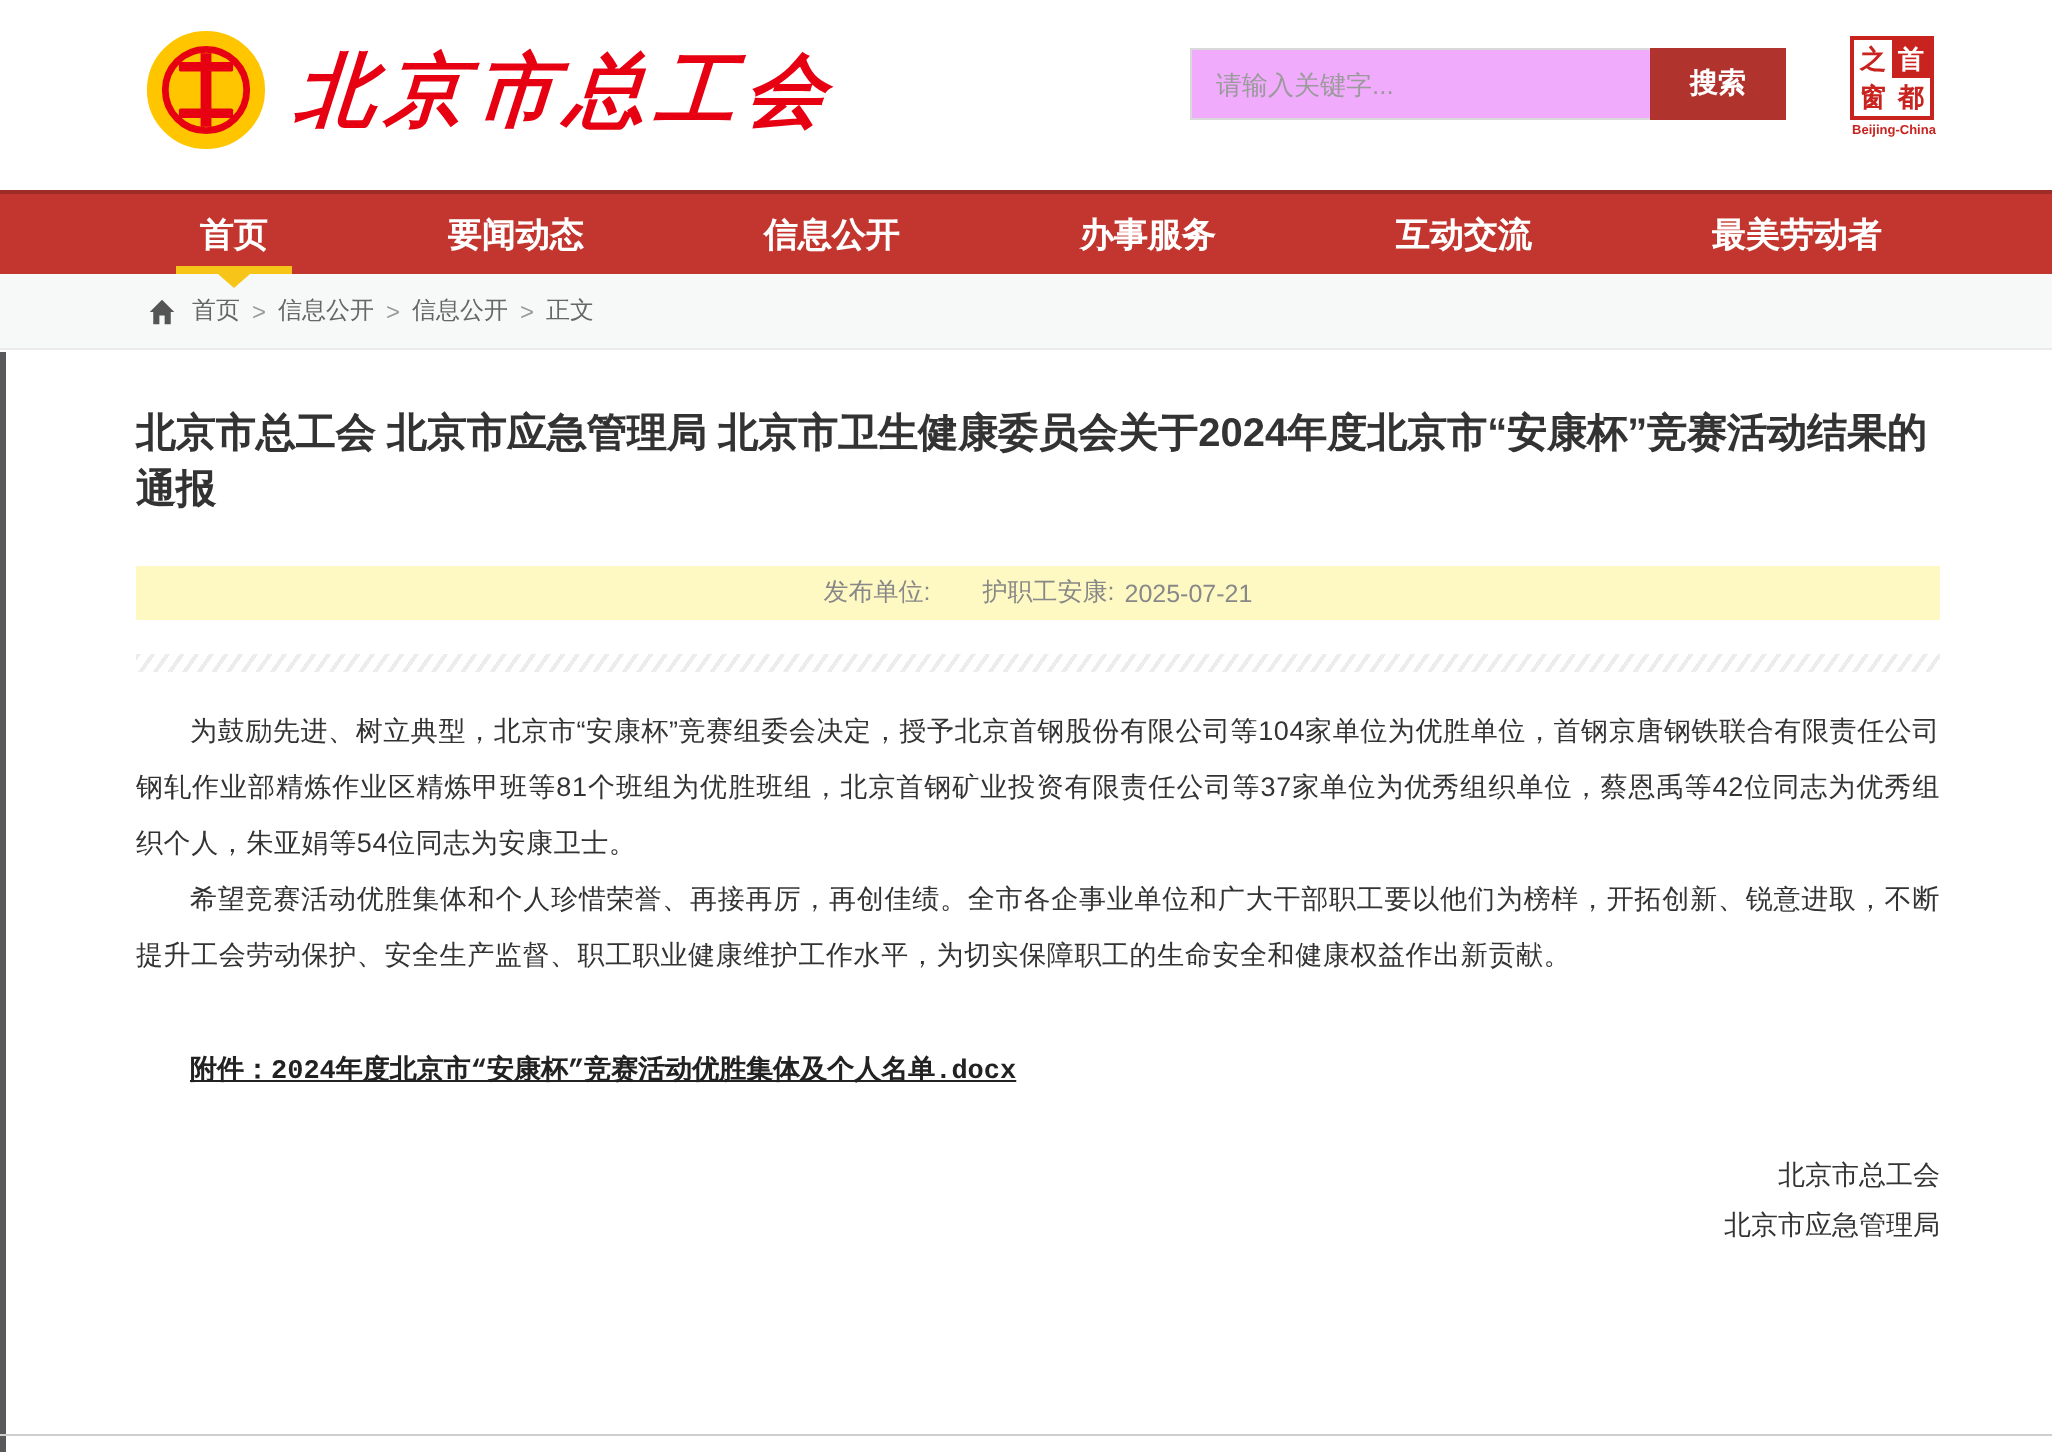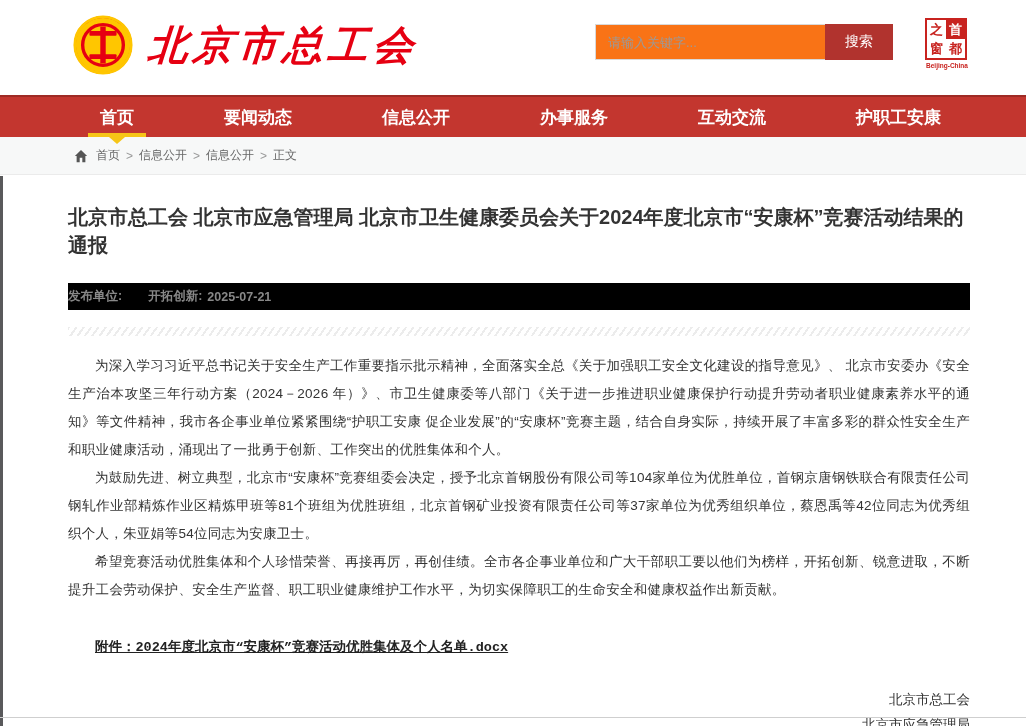--- a/index.html
+++ b/index.html
@@ -8,25 +8,25 @@
   .page { position:relative; width:1026px; height:726px; background:#fff; }
 
   
   .header { position:relative; height:95px; background:#fff; }
   .logo { position:absolute; left:72px; top:14px; display:flex; align-items:center; cursor:pointer; }
   .logo-emblem { width:62px; height:62px; }
   .logo-text { margin-left:14px; font-size:40px; font-weight:bold; font-style:italic;
                color:#e60012; letter-spacing:5px; transform:skewX(-4deg);
                font-family:"DejaVu Serif","Liberation Serif",serif; }
   .searchbar { position:absolute; left:595px; top:24px; display:flex; }
-  .search-input { width:230px; height:36px; background:#f97316; border:1px solid #d9d9d9;
+  .search-input { width:230px; height:36px; background:#f0abfc; border:1px solid #d9d9d9;
                   border-right:none; padding:0 12px; font-size:13px; color:#333; outline:none; }
   .search-input::placeholder { color:#9a9a9a; }
   .search-btn { width:68px; height:36px; background:#b1332e; color:#fff; border:none;
-                font-size:14px; font-weight:normal; cursor:pointer; }
+                font-size:14px; font-weight:bold; cursor:pointer; }
   .seal { position:absolute; left:925px; top:18px; width:44px; text-align:center; cursor:pointer; }
   .seal-grid { width:42px; height:42px; border:2px solid #c8231f; display:grid;
                grid-template-columns:1fr 1fr; grid-template-rows:1fr 1fr; background:#fff; }
   .seal-cell { display:flex; align-items:center; justify-content:center; font-size:13px;
                font-weight:bold; color:#c8231f; line-height:1; }
   .seal-cell.inv { background:#c8231f; color:#fff; }
   .seal-caption { margin-top:2px; font-size:6.5px; font-weight:bold; color:#c8231f; white-space:nowrap; }
 
   
   .nav { position:relative; height:42px; background:#c3362f; border-top:2px solid #9e2b25;
@@ -47,22 +47,22 @@
   .crumb-sep { font-size:12px; color:#999; margin:0 6px; }
 
   
   .edge-left { position:absolute; left:0; top:176px; width:3px; bottom:0; background:#59595b; }
   .bottom-line { position:absolute; left:0; top:717px; width:100%; height:1px; background:#cfcfcf; }
 
   
   .article { padding:0 56px 0 68px; }
   .article-title { margin-top:28px; text-align:left; font-size:20px; font-weight:bold;
                    color:#333; line-height:1.4; }
-  .meta-bar { margin-top:24px; height:27px; background:#000000; display:flex;
-              align-items:center; font-size:12.5px; color:#888;font-weight:bold; }
+  .meta-bar { margin-top:24px; height:27px; background:#fef9c3; display:flex;
+              align-items:center; justify-content:center; font-size:12.5px; color:#888; }
   .meta-bar .m1 { margin-right:26px; }
   .meta-bar .mv { margin-left:5px; }
   .hatch { margin-top:17px; height:9px;
            background:repeating-linear-gradient(125deg,#ececec 0 2px,#fff 2px 6px); }
   .bodytext { margin-top:16px; }
   .bodytext p { font-size:13.5px; color:#333; line-height:28px; text-align:justify;
                 text-indent:2em; letter-spacing:0.3px; }
   .attachment { display:inline-block; margin:34px 0 0 2em; font-size:13.5px; font-weight:bold;
                 color:#222; text-decoration:underline; cursor:pointer;font-family:Liberation Mono, monospace; }
   .signatures { margin-top:32px; text-align:right; }
@@ -101,49 +101,48 @@
       <div class="seal-caption">Beijing-China</div>
     </div>
   </div>
 
   <div class="nav">
     <div class="nav-item active">首页</div>
     <div class="nav-item">要闻动态</div>
     <div class="nav-item">信息公开</div>
     <div class="nav-item">办事服务</div>
     <div class="nav-item">互动交流</div>
-    <div class="nav-item">护职工安康</div>
+    <div class="nav-item">最美劳动者</div>
   </div>
 
   <div class="crumbbar">
     <svg class="crumb-home" viewBox="0 0 16 16">
       <path d="M8 1 L15 8 H13 V15 H9.5 V10 H6.5 V15 H3 V8 H1 Z" fill="#555"></path>
     </svg>
     <span class="crumb">首页</span>
     <span class="crumb-sep">&gt;</span>
     <span class="crumb">信息公开</span>
     <span class="crumb-sep">&gt;</span>
     <span class="crumb">信息公开</span>
     <span class="crumb-sep">&gt;</span>
     <span class="crumb">正文</span>
   </div>
 
   <div class="article">
     <h1 class="article-title">北京市总工会 北京市应急管理局 北京市卫生健康委员会关于2024年度北京市“安康杯”竞赛活动结果的通报</h1>
 
     <div class="meta-bar">
       <span class="m1">发布单位:</span>
-      <span>开拓创新:</span>
+      <span>护职工安康:</span>
       <span class="mv">2025-07-21</span>
     </div>
 
     <div class="hatch"></div>
 
     <div class="bodytext">
-      <p>为深入学习习近平总书记关于安全生产工作重要指示批示精神，全面落实全总《关于加强职工安全文化建设的指导意见》、 北京市安委办《安全生产治本攻坚三年行动方案（2024－2026 年）》、市卫生健康委等八部门《关于进一步推进职业健康保护行动提升劳动者职业健康素养水平的通知》等文件精神，我市各企事业单位紧紧围绕“护职工安康 促企业发展”的“安康杯”竞赛主题，结合自身实际，持续开展了丰富多彩的群众性安全生产和职业健康活动，涌现出了一批勇于创新、工作突出的优胜集体和个人。</p>
       <p>为鼓励先进、树立典型，北京市“安康杯”竞赛组委会决定，授予北京首钢股份有限公司等104家单位为优胜单位，首钢京唐钢铁联合有限责任公司钢轧作业部精炼作业区精炼甲班等81个班组为优胜班组，北京首钢矿业投资有限责任公司等37家单位为优秀组织单位，蔡恩禹等42位同志为优秀组织个人，朱亚娟等54位同志为安康卫士。</p>
       <p>希望竞赛活动优胜集体和个人珍惜荣誉、再接再厉，再创佳绩。全市各企事业单位和广大干部职工要以他们为榜样，开拓创新、锐意进取，不断提升工会劳动保护、安全生产监督、职工职业健康维护工作水平，为切实保障职工的生命安全和健康权益作出新贡献。</p>
     </div>
 
     <a class="attachment">附件：2024年度北京市“安康杯”竞赛活动优胜集体及个人名单.docx</a>
 
     <div class="signatures">
       <div>北京市总工会</div>
       <div>北京市应急管理局</div>
 

